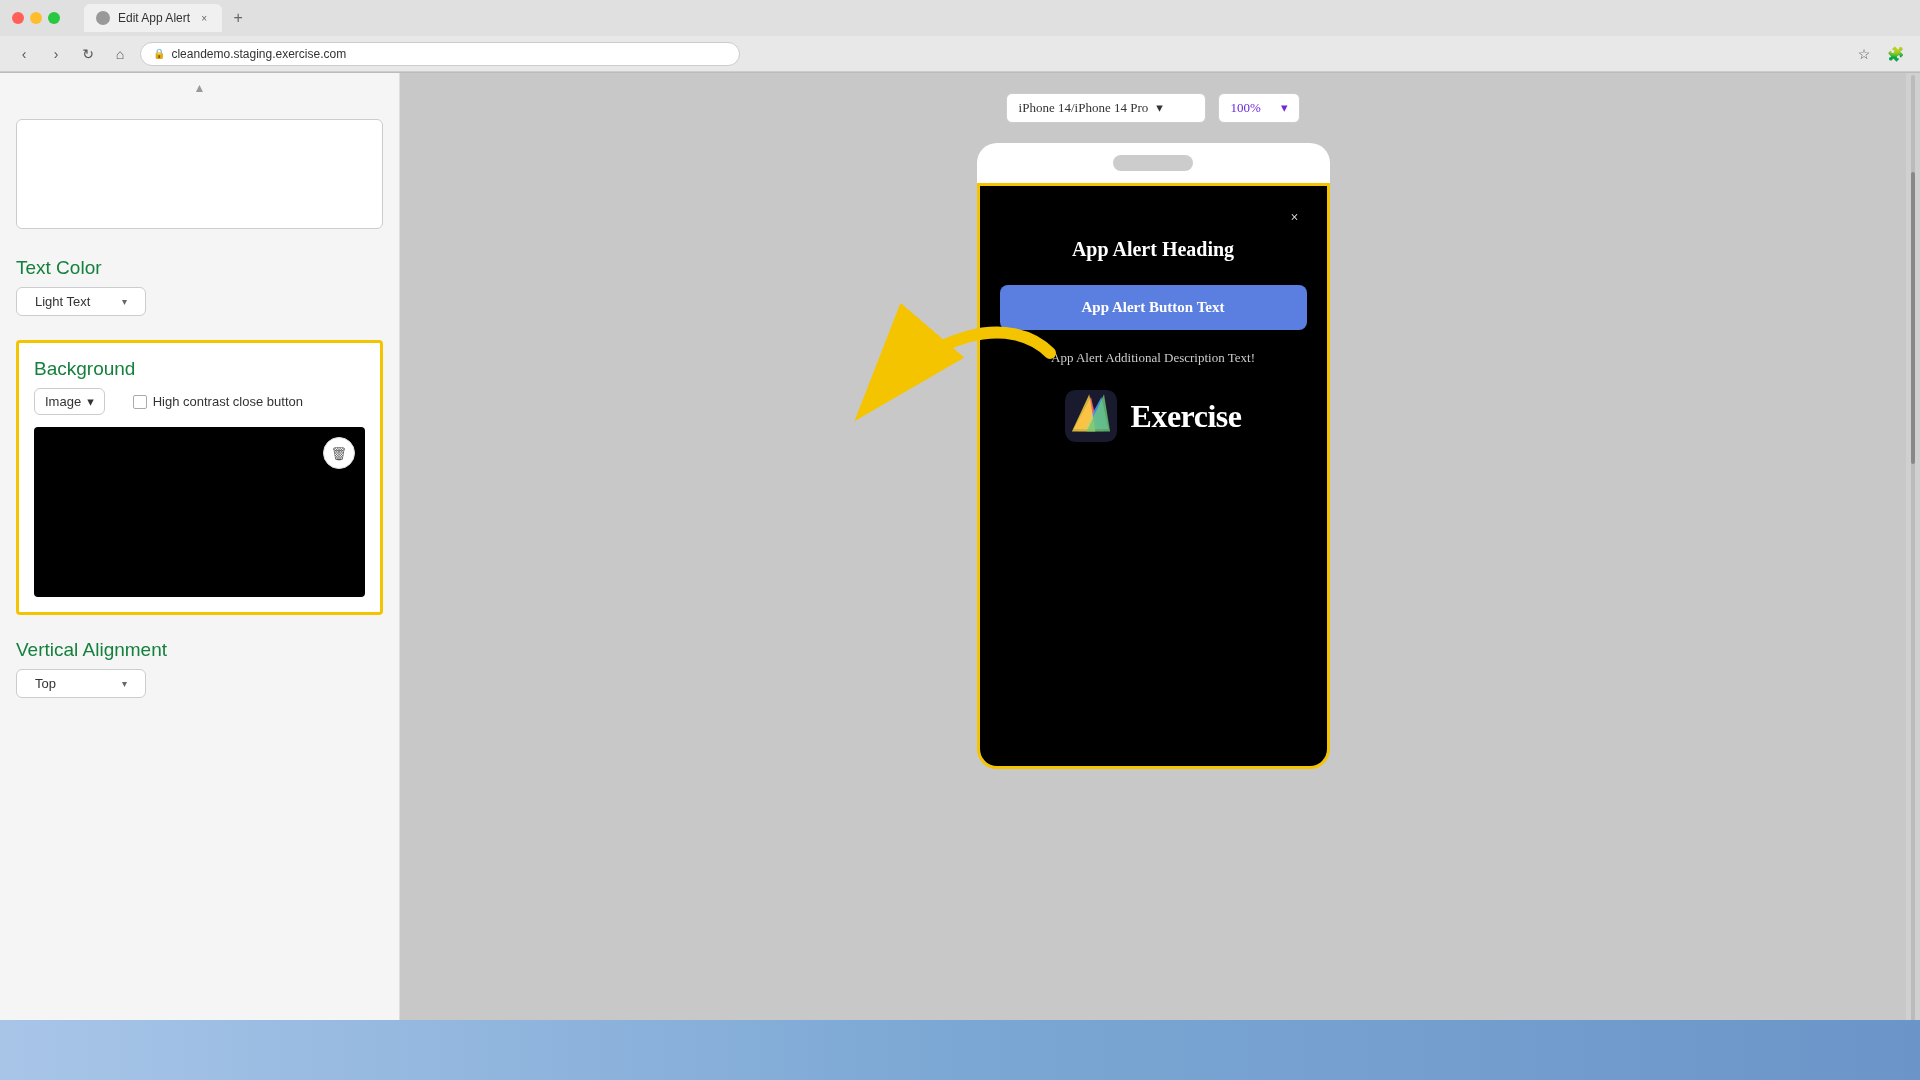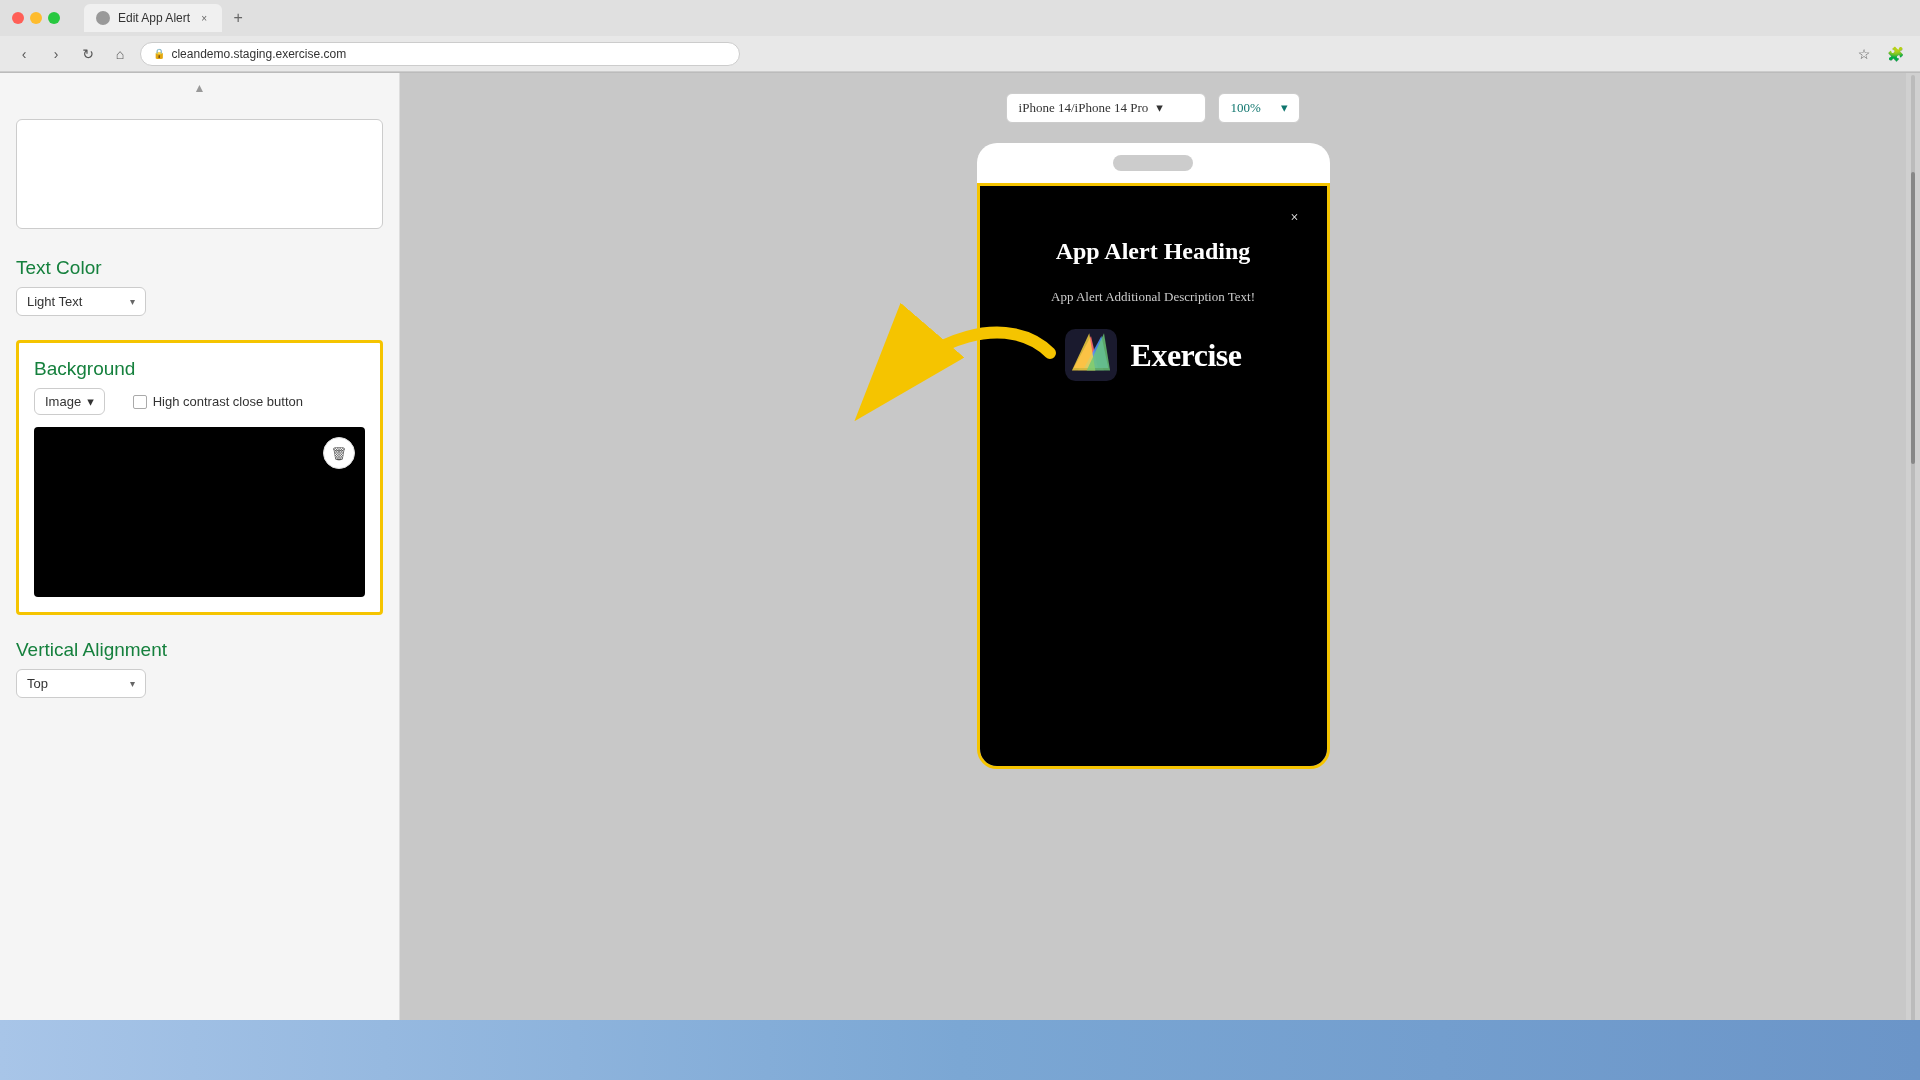--- a/index.html
+++ b/index.html
@@ -171,21 +171,21 @@
       padding: 8px 16px 16px;
     }
 
     .select-dropdown {
       display: flex;
       align-items: center;
       justify-content: space-between;
       border: 1px solid #ccc;
       border-radius: 6px;
       background: white;
-      padding: 6px 10px;
+      padding: 6px 18px;
       font-size: 13px;
       color: #333;
       cursor: pointer;
       width: 130px;
     }
     .select-dropdown .chevron { color: #666; font-size: 10px; }
 
     
     .background-section {
       border: 3px solid #f5c400;
@@ -360,21 +360,21 @@
       min-width: 200px;
     }
     .zoom-select {
       display: flex;
       align-items: center;
       border: 1px solid #ccc;
       border-radius: 6px;
       background: white;
       padding: 6px 12px;
       font-size: 13px;
-      color: #0f766e;
+      color: #6d28d9;
       cursor: pointer;
       gap: 20px;
       min-width: 80px;
     }
 
     
     .phone-wrapper {
       position: relative;
     }
     .phone-header-bar {
@@ -424,21 +424,21 @@
       height: 24px;
       display: flex;
       align-items: center;
       justify-content: center;
       color: white;
       font-size: 14px;
       cursor: pointer;
     }
 
     .alert-heading {
-      font-size: 24px;
+      font-size: 20px;
       font-weight: 600;
       color: white;
       text-align: right;
       margin-bottom: 24px;
     }
 
     .alert-cta-btn {
       width: 100%;
       padding: 14px;
       background: #5b7fe0;
@@ -629,20 +629,21 @@
 
       <div class="phone-alert-container">
         <div class="alert-modal">
 
           <div class="alert-close-row">
             <div class="alert-close-btn">×</div>
           </div>
 
           <div class="alert-heading">App Alert Heading</div>
 
+          <div class="alert-cta-btn">App Alert Button Text</div>
 
           <div class="alert-description">App Alert Additional Description Text!</div>
 
           <div class="exercise-logo-row">
             <svg class="exercise-logo-icon" viewBox="0 0 60 60" xmlns="http://www.w3.org/2000/svg">
               <rect x="0" y="0" width="60" height="60" rx="12" fill="#1a1a2e"></rect>
               <polygon points="10,50 30,10 50,50" fill="none"></polygon>
               <path d="M15,48 L30,12 L45,48 Z" fill="white" opacity="0.1"></path>
               <path d="M10,45 L30,8 L38,45 Z" fill="#ff6b6b" opacity="0.9"></path>
               <path d="M22,45 L42,8 L50,45 Z" fill="#4d96ff" opacity="0.85"></path>

